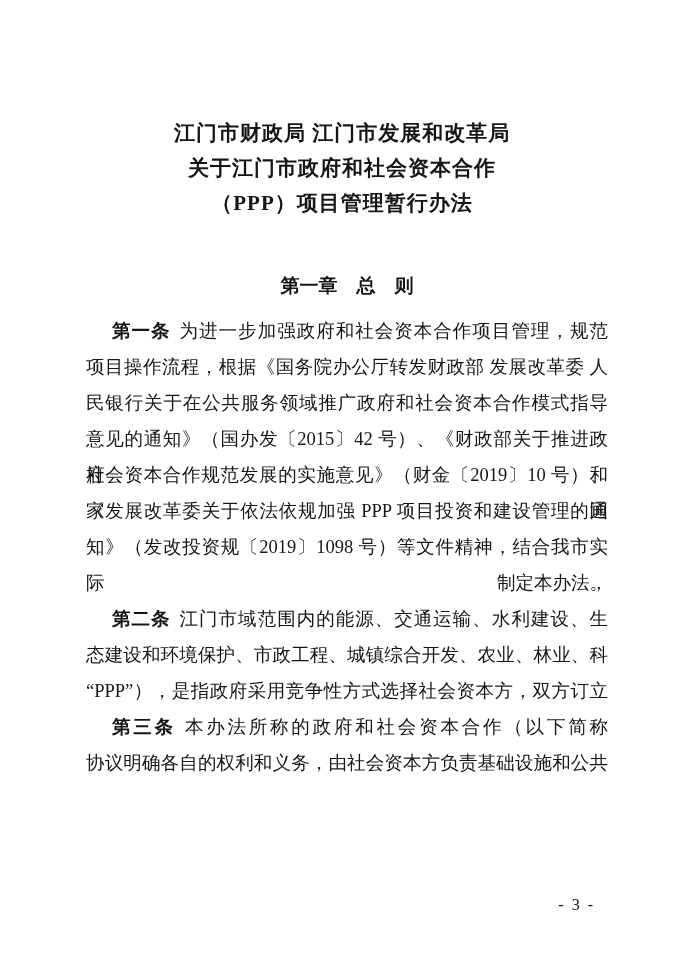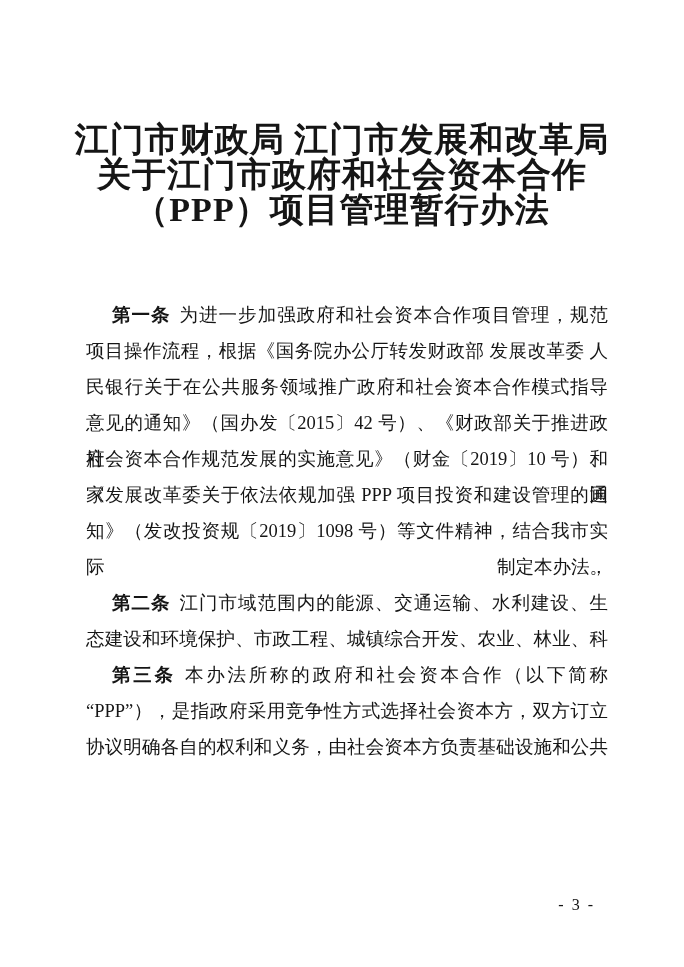--- a/index.html
+++ b/index.html
@@ -13,37 +13,36 @@
   .page {
     position: relative;
     width: 684px; height: 967px;
     background: #ffffff;
     overflow: hidden;
   }
   .title {
     position: absolute;
     top: 116px; left: 0; right: 0;
     text-align: center;
-    font-size: 34px;
+    font-size: 21px;
     font-weight: 700;
     line-height: 35px;
     letter-spacing: 1px;
-    margin-top: 6px;
   }
   .chapter {
     position: absolute;
     top: 273px; left: 86px; width: 522px;
     text-align: center;
     font-size: 19px;
     font-weight: 700;
     line-height: 26px;
   }
   .body {
     position: absolute;
-    top: 297px; left: 86px; width: 522px;
+    top: 313px; left: 86px; width: 522px;
     font-size: 18.5px;
     line-height: 36px;
   }
   .line {
     height: 36px;
     white-space: nowrap;
     text-align: right;
   }
   .line.just {
     white-space: normal;
@@ -68,42 +67,43 @@
 <body>
 
 <div class="page">
 
   <header class="title">
     <div>江门市财政局 江门市发展和改革局</div>
     <div>关于江门市政府和社会资本合作</div>
     <div>（PPP）项目管理暂行办法</div>
   </header>
 
+  <div class="chapter">第一章　总　则</div>
 
   <main class="body">
 
     <section>
       <div class="line just first"><span class="lead">第一条</span><span>为进一步加强政府和社会资本合作项目管理，规范</span></div>
       <div class="line just">项目操作流程，根据《国务院办公厅转发财政部 发展改革委 人</div>
       <div class="line just">民银行关于在公共服务领域推广政府和社会资本合作模式指导</div>
       <div class="line just">意见的通知》（国办发〔2015〕42 号）、《财政部关于推进政府和</div>
       <div class="line just">社会资本合作规范发展的实施意见》（财金〔2019〕10 号）、《国</div>
       <div class="line just">家发展改革委关于依法依规加强 PPP 项目投资和建设管理的通</div>
       <div class="line just">知》（发改投资规〔2019〕1098 号）等文件精神，结合我市实际，</div>
       <div class="line">制定本办法。</div>
     </section>
 
     <section>
       <div class="line just first"><span class="lead">第二条</span><span>江门市域范围内的能源、交通运输、水利建设、生</span></div>
       <div class="line just">态建设和环境保护、市政工程、城镇综合开发、农业、林业、科</div>
     </section>
 
     <section>
+      <div class="line just">“PPP”），是指政府采用竞争性方式选择社会资本方，双方订立</div>
       <div class="line just first"><span class="lead">第三条</span><span>本办法所称的政府和社会资本合作（以下简称</span></div>
-      <div class="line just">“PPP”），是指政府采用竞争性方式选择社会资本方，双方订立</div>
       <div class="line just">协议明确各自的权利和义务，由社会资本方负责基础设施和公共</div>
     </section>
 
   </main>
 
   <div class="pagenum">- 3 -</div>
 
 </div>
 
 </body></html>

